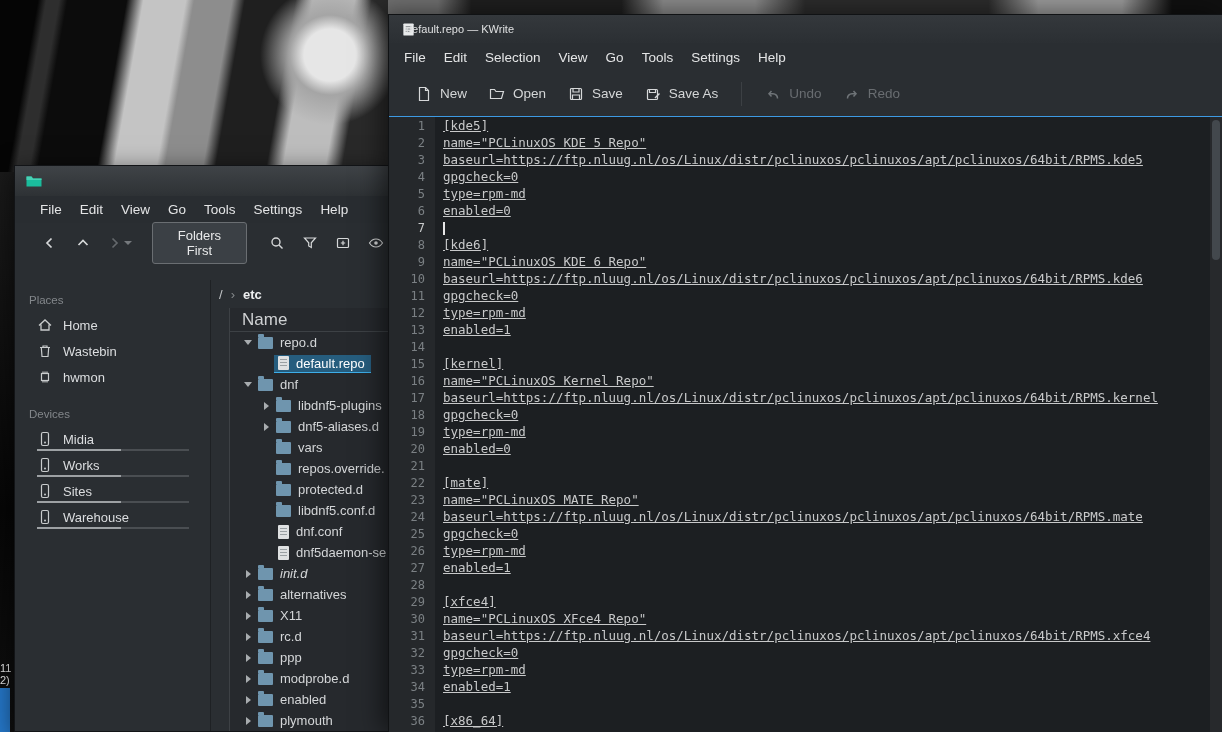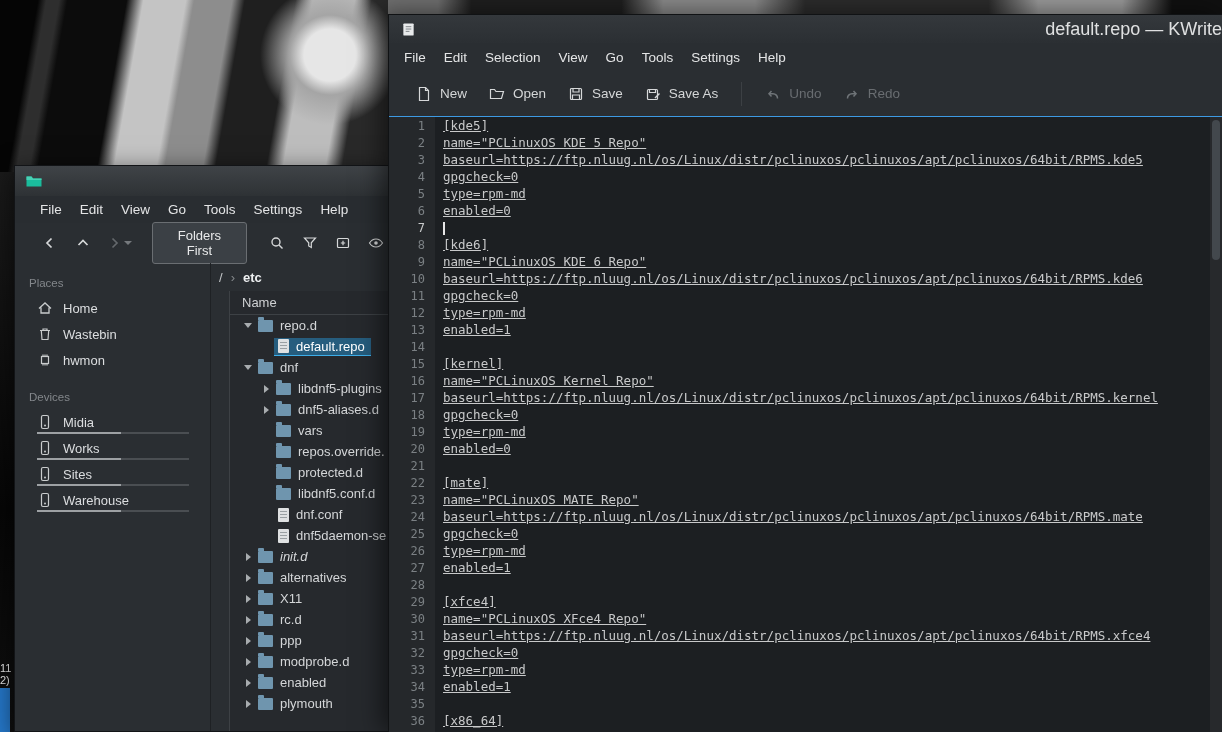--- a/index.html
+++ b/index.html
@@ -40,39 +40,39 @@
   .fm-toolbar { height:40px; display:flex; align-items:center; gap:6px;
                 padding-left:22px; background:#2a2e32; flex:none; }
   .tool-btn { display:flex; align-items:center; justify-content:center;
               width:28px; height:28px; }
   .tool-btn.has-caret { width:34px; }
   .mini-caret { width:0; height:0; border-left:4px solid transparent;
                 border-right:4px solid transparent; border-top:4px solid #75797d;
                 margin-left:2px; }
   .folders-first { border:1px solid #6a6e72; border-radius:3px; background:#3b4045;
                    color:#e8e9ea; font-size:13px; padding:5px 12px; margin:0 10px; }
-  .fm-body { flex:1; display:flex; min-height:0; }
+  .fm-body { flex:1; display:flex; min-height:0;margin-top:17px; }
   .fm-sidebar { width:196px; flex:none; border-right:1px solid #1e2124; padding-top:4px; }
   .sb-title { font-size:11.5px; color:#83878b; margin:10px 0 6px 14px; }
   .place-item { display:flex; align-items:center; height:26px; padding-left:22px;
                 position:relative; }
   .p-ico { width:18px; margin-right:8px; }
   .p-label { font-size:13px; color:#dcdee0; }
   .dev-bar { position:absolute; left:22px; bottom:1px; width:152px; height:2px;
              background:linear-gradient(to right, #9da1a4 0 55%, #4a4e52 55% 100%); }
   .fm-main { flex:1; display:flex; flex-direction:column; min-width:0; }
   .breadcrumb { height:28px; display:flex; align-items:center; gap:8px;
                 padding-left:8px; flex:none; }
   .bc-root { color:#c4c7c9; font-size:13px; }
   .bc-sep { color:#84888b; font-size:13px; }
   .bc-current { color:#eef0f1; font-size:13px; font-weight:bold; }
   .tree-wrap { flex:1; margin-left:18px; border-left:1px solid #3d4145;
                background:#26292d; min-height:0; overflow:hidden; }
   .tree-header { height:24px; display:flex; align-items:center; padding-left:12px;
-                 font-size:13px; color:#cfd1d3; border-bottom:1px solid #3d4145; }
+                 font-size:17px; color:#cfd1d3; border-bottom:1px solid #3d4145; }
   .trow { height:21px; display:flex; align-items:center; white-space:nowrap; }
   .trow.depth-1 { padding-left:10px; }
   .trow.depth-2 { padding-left:28px; }
   .exp { width:16px; flex:none; display:flex; align-items:center; justify-content:center; }
   .trow.expand-closed .exp::before { content:""; border-left:5px solid #a8acaf;
     border-top:4px solid transparent; border-bottom:4px solid transparent; }
   .trow.expand-open .exp::before { content:""; border-top:5px solid #a8acaf;
     border-left:4px solid transparent; border-right:4px solid transparent; }
   .inner { display:flex; align-items:center; padding:1px 6px 1px 2px; }
   .fico { width:15px; height:12px; margin-right:7px; position:relative; flex:none; }
@@ -89,21 +89,21 @@
   .trow.selected .tlabel { color:#ffffff; }
 
   
   .kw { position:absolute; left:388px; top:14px; width:834px; height:718px;
         background:#2a2e32; border-left:1px solid #101214; border-top:1px solid #101214;
         box-shadow:-6px 0 24px rgba(0,0,0,.55);
         display:flex; flex-direction:column; overflow:hidden; }
   .kw-titlebar { height:28px; background:linear-gradient(#34383c,#2b2f33);
                  position:relative; display:flex; align-items:center; padding-left:12px;
                  flex:none; }
-  .kw-title { position:absolute; left:7px; right:0; text-align:right; font-size:18px;
+  .kw-title { position:absolute; left:17px; right:0; text-align:left; font-size:11px;
               color:#dfe0e1; }
   .kw-menubar { height:28px; display:flex; align-items:center; padding-left:6px;
                 background:#2a2e32; flex:none; }
   .kw-toolbar { height:45px; display:flex; align-items:center; padding-left:16px;
                 background:#2a2e32; flex:none; }
   .kw-btn { display:flex; align-items:center; gap:8px; padding:7px 11px;
             font-size:13.5px; color:#d4d6d7; border-radius:3px; }
   .kw-btn.disabled { color:#696d71; }
   .tb-sep { width:1px; height:24px; background:#3c4044; margin:0 12px; }
 

